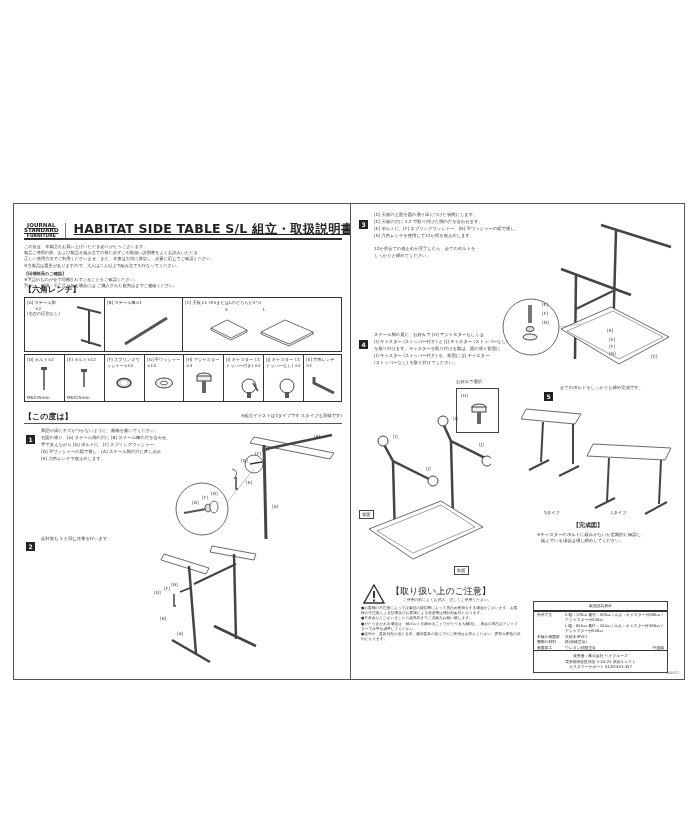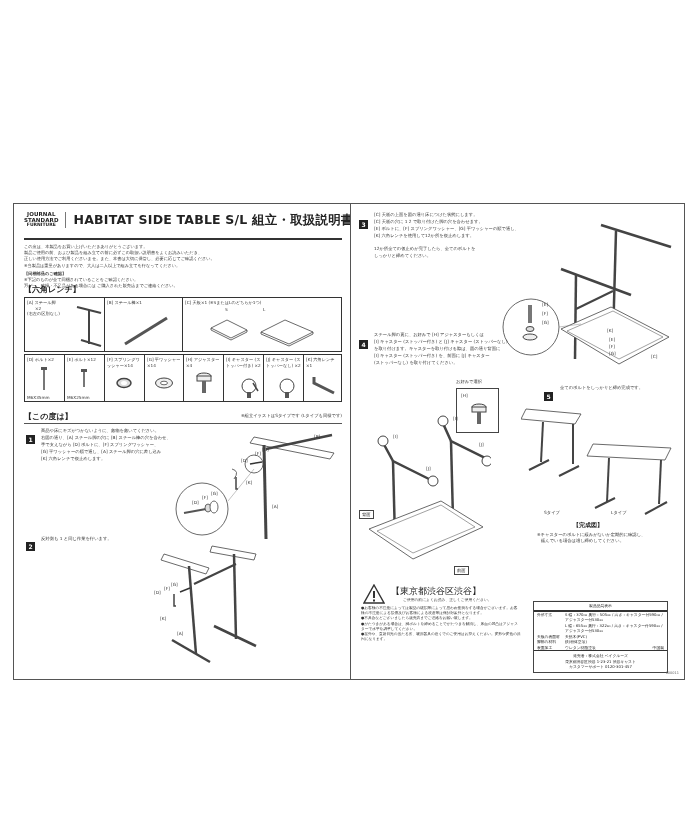--- a/index.html
+++ b/index.html
@@ -1,21 +1,21 @@
 <!DOCTYPE html>
 <html><head>
 <meta charset="utf-8">
 <style>
   * { box-sizing: border-box; margin: 0; padding: 0; }
   html, body { width: 700px; height: 840px; background: #ffffff; overflow: hidden; }
   body { font-family: "DejaVu Sans", sans-serif; color: #222; position: relative; }
   .page { position: absolute; top: 203px; border: 1px solid #555; background: #fff; }
   .page-left { left: 13px; width: 337px; height: 477px; border-right: none; }
   .page-right { left: 350px; width: 335px; height: 477px; }
-  .header { position: absolute; left: 10px; top: 8px; width: 318px; height: 28px; border-bottom: 2px solid #333; display: flex; align-items: flex-start; }
+  .header { position: absolute; left: 10px; top: 8px; width: 318px; height: 28px; border-bottom: 2px solid #333; display: flex; align-items: flex-end; text-decoration: underline; }
   .logo { width: 74px; text-align: center; border-right: 1px solid #777; line-height: 1; padding-right: 6px; }
   .logo .l1 { font-size: 5.5px; font-weight: bold; letter-spacing: 0.1px; display: block; }
   .logo .l2 { font-size: 4.5px; font-weight: bold; display: block; }
   .title { font-size: 12.5px; font-weight: bold; margin-left: 8px; letter-spacing: 0.2px; white-space: nowrap; }
   .small { font-size: 4.2px; line-height: 6.2px; color: #333; }
   .intro { position: absolute; left: 10px; top: 40px; width: 318px; }
   .note-head { font-weight: bold; margin-top: 2px; }
   .sect-title { position: absolute; left: 10px; font-size: 8px; font-weight: bold; }
   .sect-note { position: absolute; right: 8px; font-size: 4.3px; color: #333; }
   .parts-row1 { position: absolute; left: 10px; top: 93px; width: 318px; height: 55px; border: 1px solid #333; display: flex; }
@@ -306,21 +306,21 @@
   <div class="step-text" style="left:186px;top:328px;line-height:6px;">
     <div>※キャスターのボルトに緩みがないか定期的に確認し、</div>
     <div style="padding-left:4px;">緩んでいる場合は増し締めしてください。</div>
   </div>
 
   <svg style="position:absolute;left:12px;top:380px;" width="22" height="20" viewBox="0 0 22 20">
       <path d="M11 1 L21 19 L1 19 Z" stroke="#333" stroke-width="1.4" fill="#fff"></path>
       <rect x="10" y="7" width="2" height="7" fill="#333"></rect>
       <rect x="10" y="15.5" width="2" height="2" fill="#333"></rect>
     </svg>
-  <div style="position:absolute;left:40px;top:381px;" class="caution-title">【東京都渋谷区渋谷】</div>
+  <div style="position:absolute;left:40px;top:381px;" class="caution-title">【取り扱い上のご注意】</div>
   <div style="position:absolute;left:52px;top:393px;font-size:3.8px;color:#444;">ご使用の前によくお読み、正しくご使用ください。</div>
   <div style="position:absolute;left:10px;top:402px;width:160px;font-size:3.7px;line-height:5.2px;color:#333;">
     <div>●お客様の不注意によっては製品の破損等によって思わぬ怪我をする場合がございます。お客様の不注意による損傷及びお客様による改造等は保証対象外となります。</div>
     <div>●不具合などございましたら販売店までご連絡をお願い致します。</div>
     <div>●がたつきがある場合は、脚ボルトを締めることでがたつきを解消し、床面の凹凸はアジャスターで水平を調整してください。</div>
     <div>●屋外や、直射日光の当たる所、暖房器具の近くでのご使用はお控えください。変形や変色の原因になります。</div>
   </div>
 
   <div class="spec-table">
     <div class="spec-head">製品品質表示</div>

